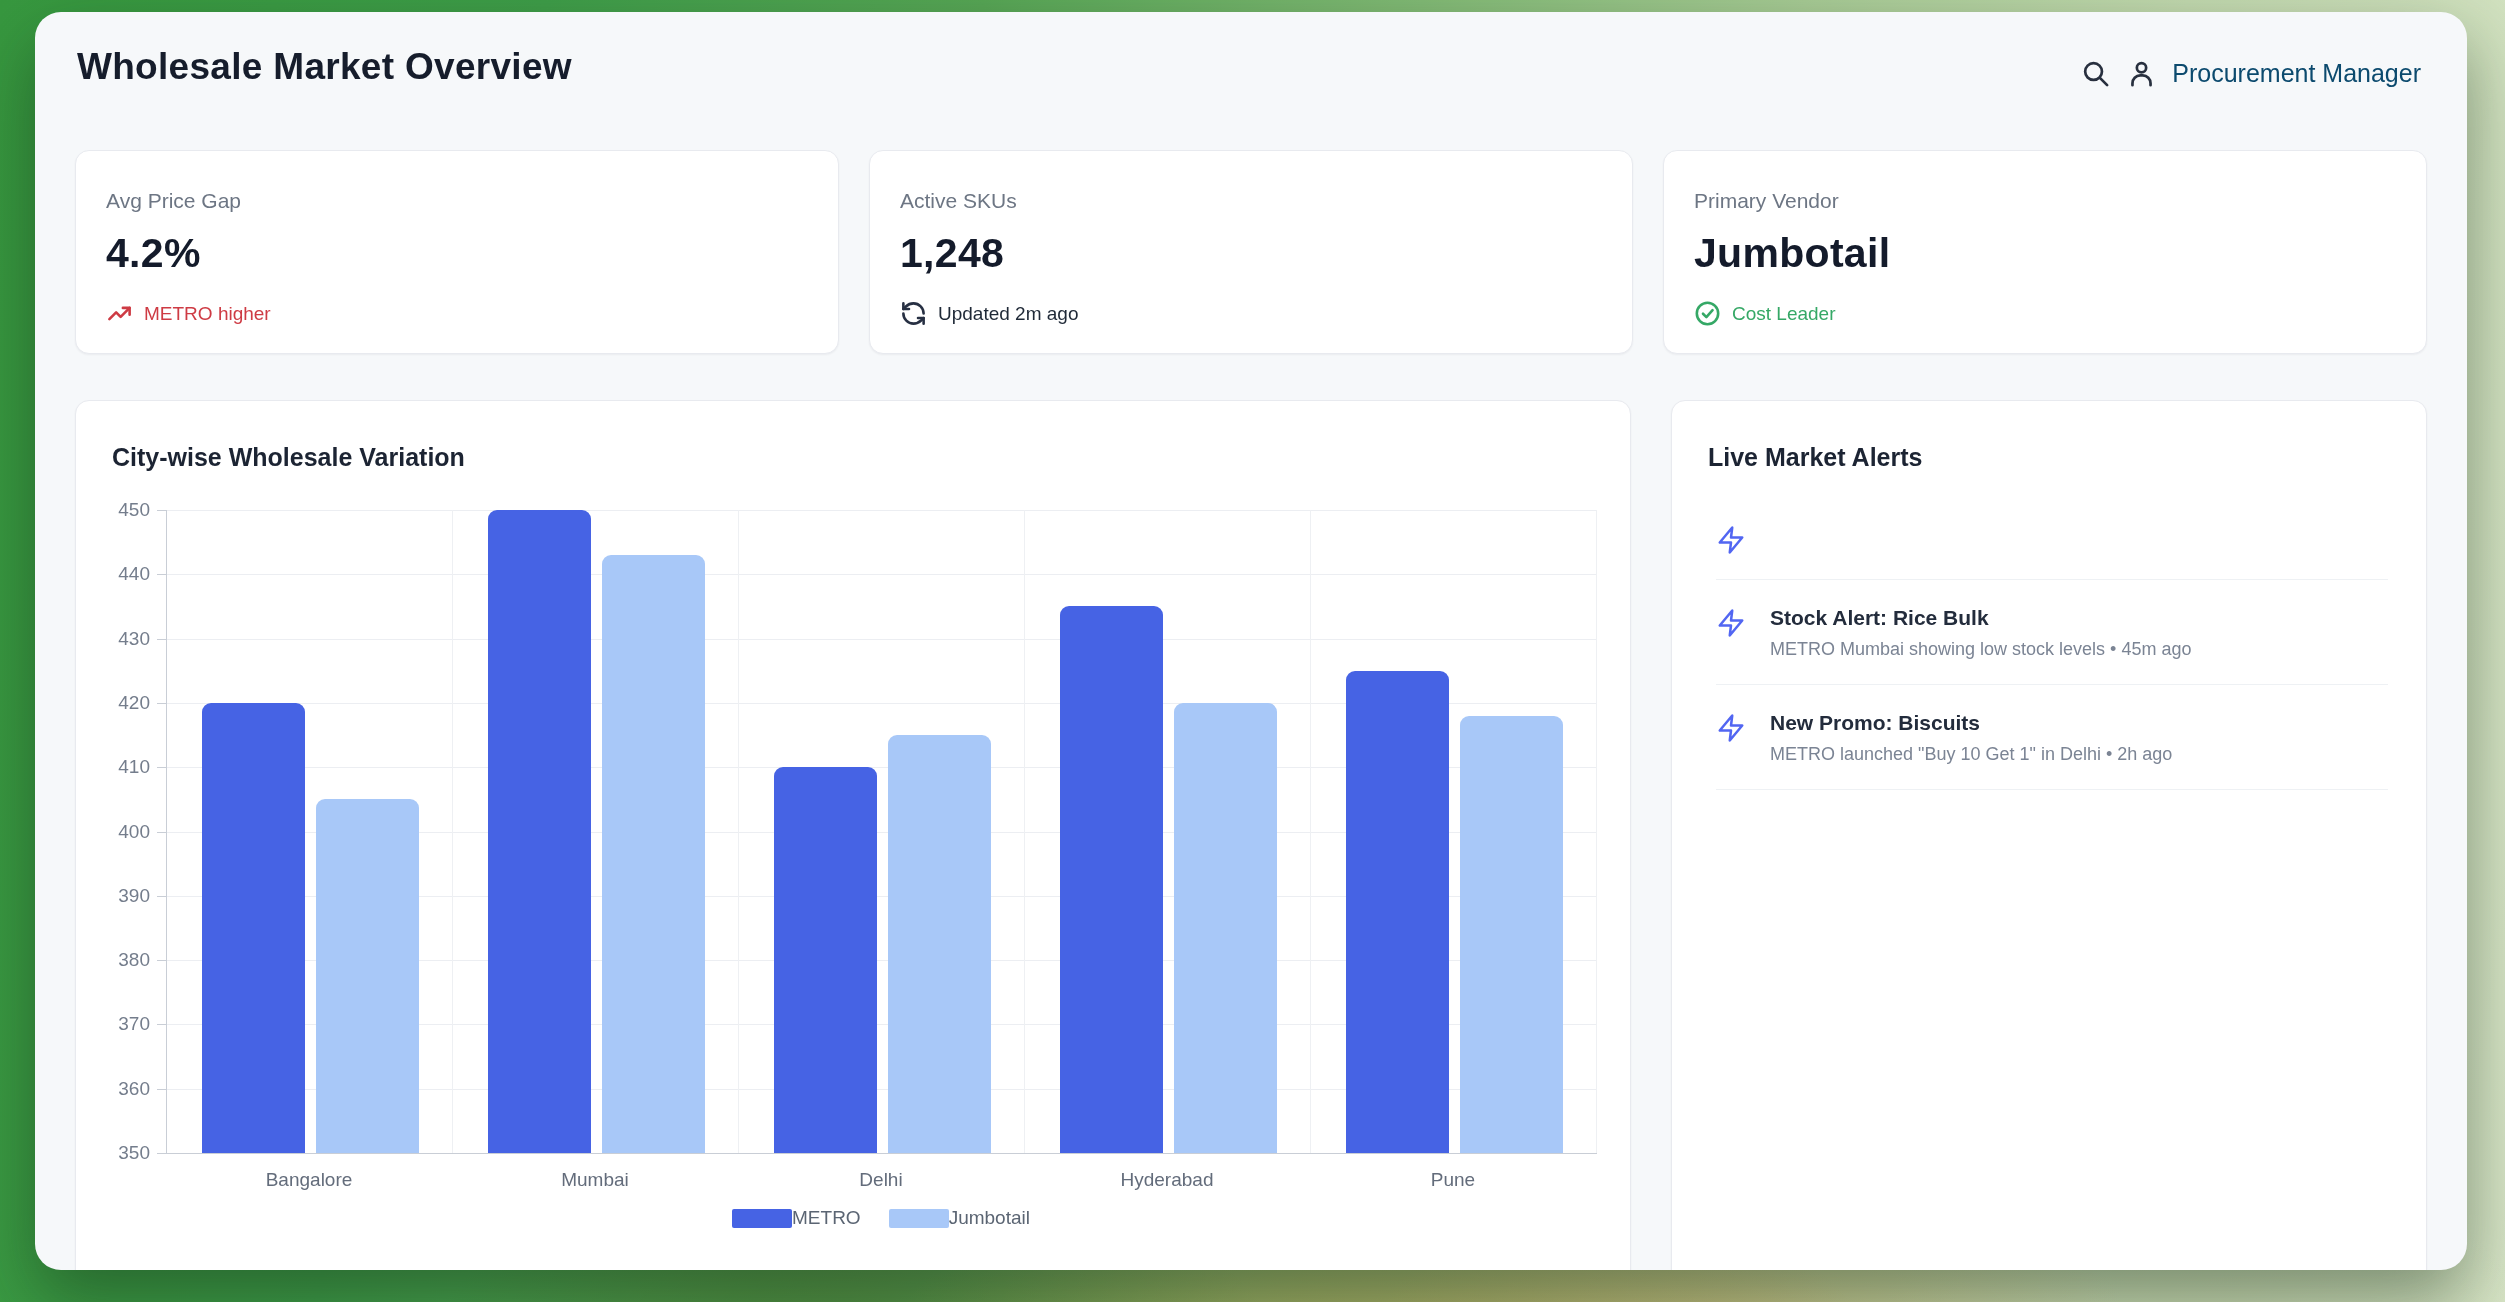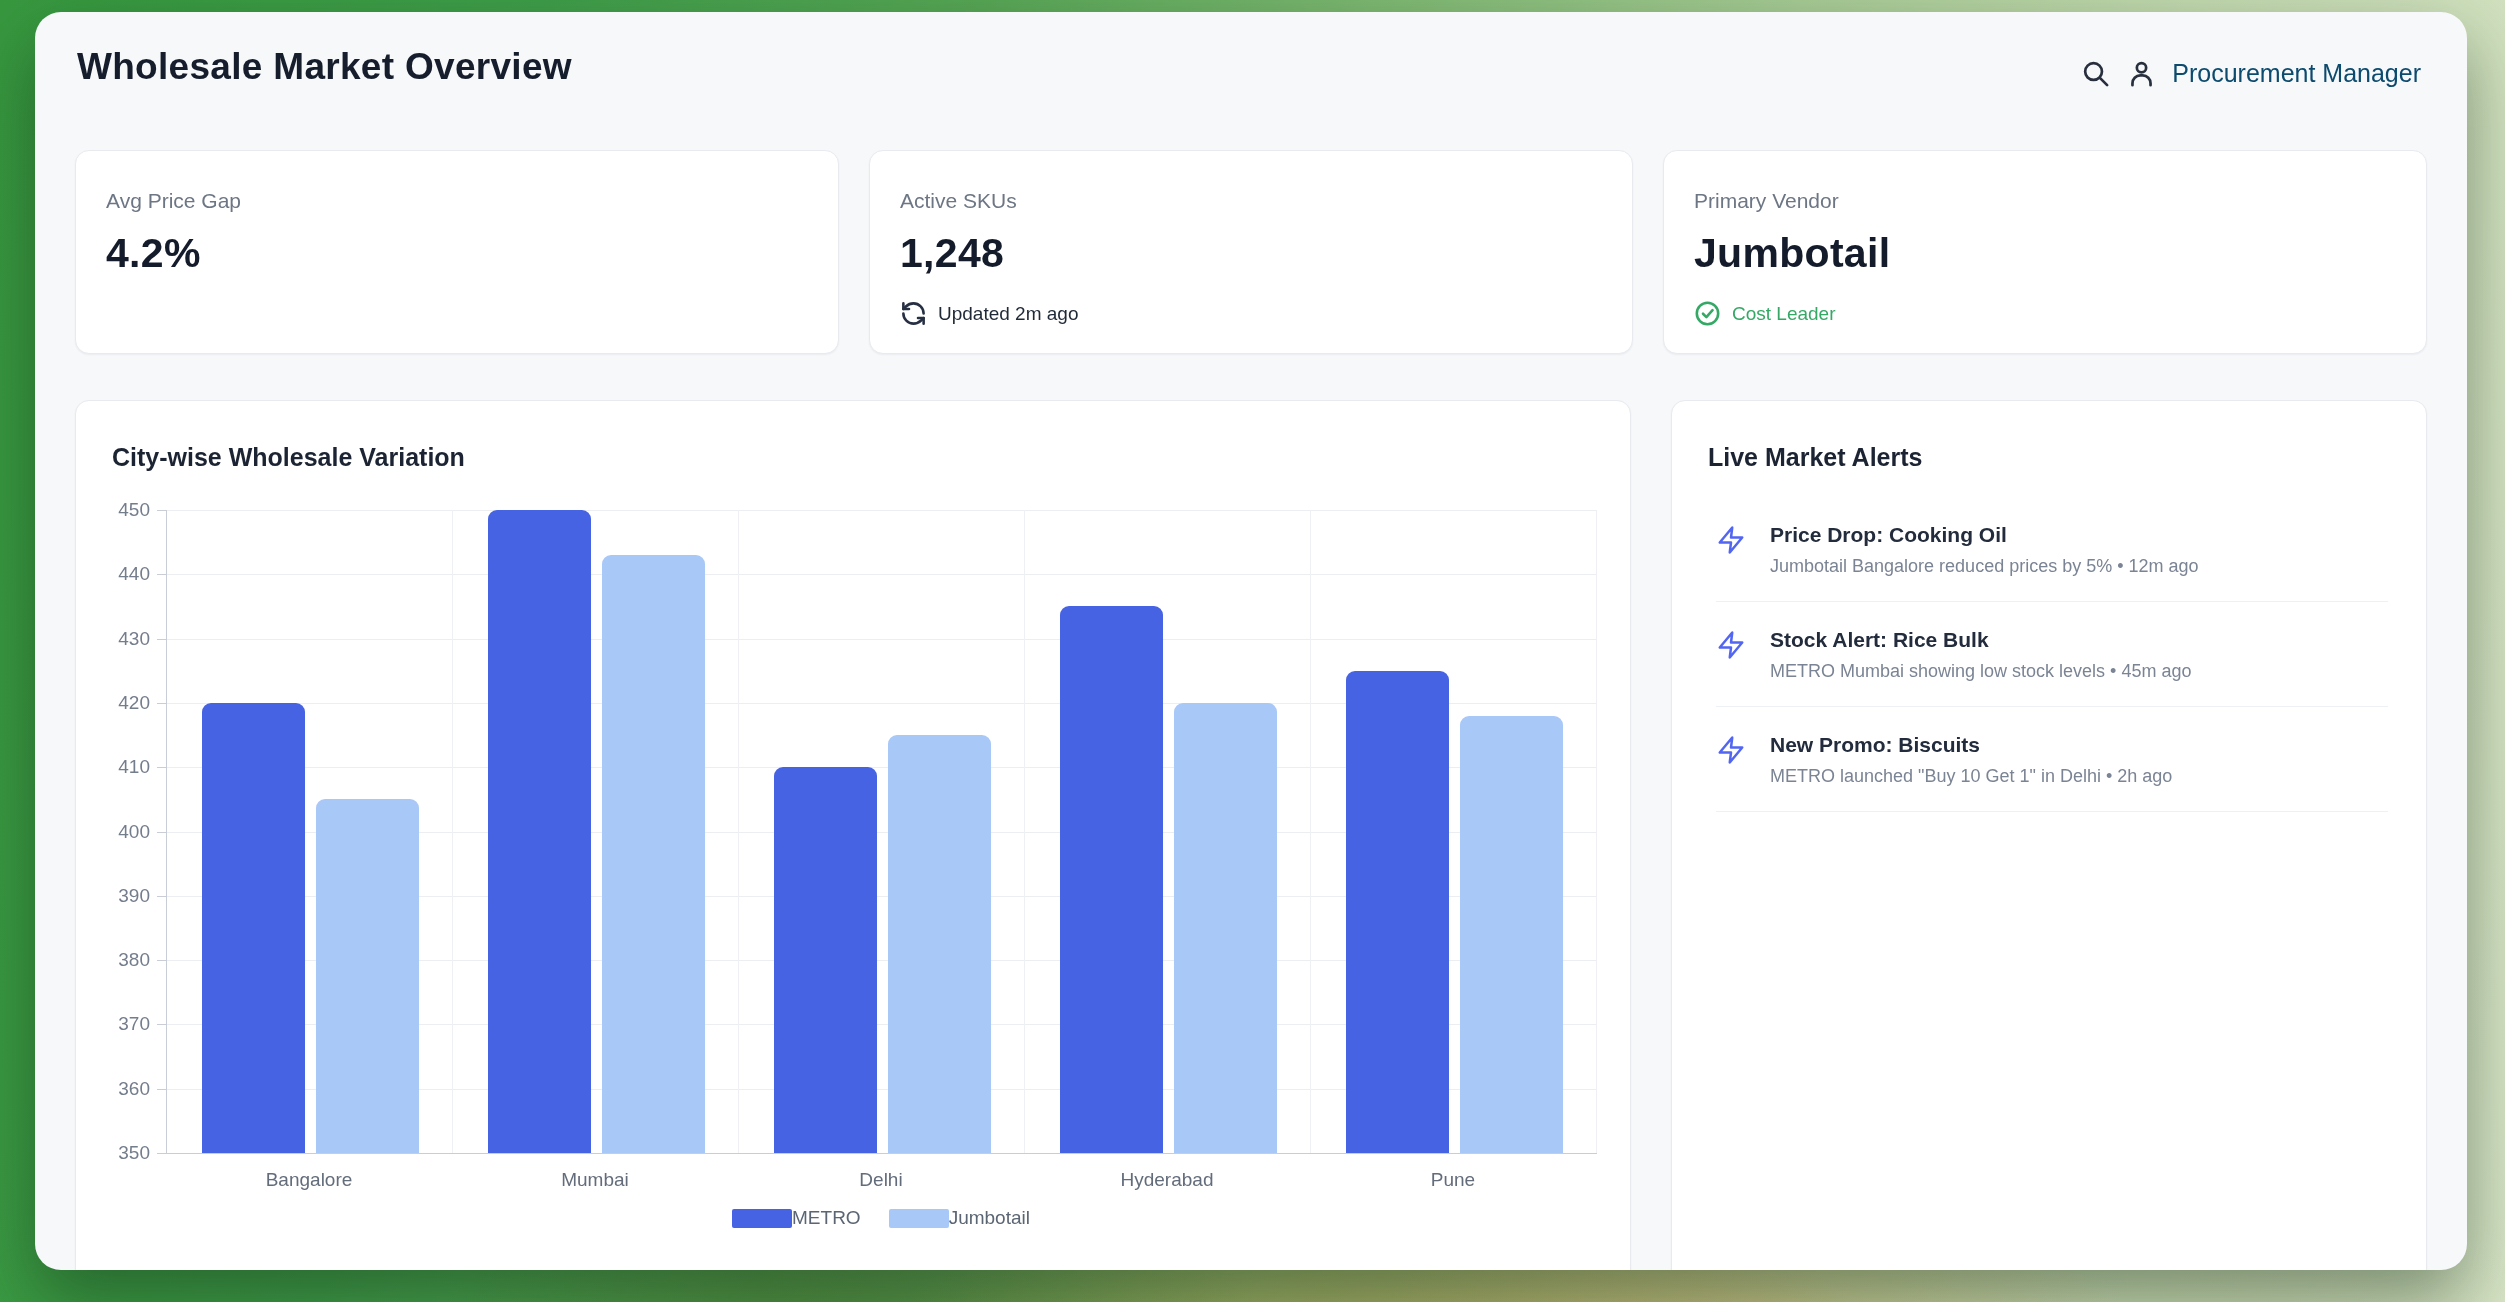--- a/index.html
+++ b/index.html
@@ -76,20 +76,27 @@
           <path d="M5 21v-1.5a6 6 0 0 1 6-6h2a6 6 0 0 1 6 6V21"></path>
       </svg>
       <span class="role">Procurement Manager</span>
     </div>
 
     <div class="stats-row">
 
       <div class="stat-card">
         <div class="stat-label">Avg Price Gap</div>
         <div class="stat-value">4.2%</div>
+        <div class="stat-status" style="color:#ce3b44;">
+          <svg class="sicon" viewBox="0 0 24 24" fill="none" stroke="#ce3b44" stroke-width="2.3" stroke-linecap="round" stroke-linejoin="round">
+            <polyline points="3 17 9 11 13 15 21 7"></polyline>
+              <polyline points="15 7 21 7 21 13"></polyline>
+          </svg>
+          <span>METRO higher</span>
+        </div>
       </div>
 
       <div class="stat-card">
         <div class="stat-label">Active SKUs</div>
         <div class="stat-value">1,248</div>
         <div class="stat-status" style="color:#1f2937;">
           <svg class="sicon" viewBox="0 0 24 24" fill="none" stroke="#273043" stroke-width="2.3" stroke-linecap="round" stroke-linejoin="round">
             <path d="M21 12a9 9 0 0 0-9-9 9.75 9.75 0 0 0-6.74 2.74L3 8"></path>
               <path d="M3 3v5h5"></path>
             <path d="M3 12a9 9 0 0 0 9 9 9.75 9.75 0 0 0 6.74-2.74L21 16"></path>
@@ -185,24 +192,20 @@
       </div>
 
       <div class="big-card alerts-card">
         <div class="card-title">Live Market Alerts</div>
         <div class="alerts-list">
 
           <div class="alert-item">
             <svg class="aicon" viewBox="0 0 24 24" fill="none" stroke="#5266f2" stroke-width="2" stroke-linecap="round" stroke-linejoin="round">
               <polygon points="13 2 3 14 12 14 11 22 21 10 12 10 13 2"></polygon>
             </svg>
-            <div>
-              <div class="alert-title">Price Drop: Cooking Oil</div>
-              <div class="alert-detail">Jumbotail Bangalore reduced prices by 5% • 12m ago</div>
-            </div>
           </div>
 
           <div class="alert-item">
             <svg class="aicon" viewBox="0 0 24 24" fill="none" stroke="#5266f2" stroke-width="2" stroke-linecap="round" stroke-linejoin="round">
               <polygon points="13 2 3 14 12 14 11 22 21 10 12 10 13 2"></polygon>
             </svg>
             <div>
               <div class="alert-title">Stock Alert: Rice Bulk</div>
               <div class="alert-detail">METRO Mumbai showing low stock levels • 45m ago</div>
             </div>

